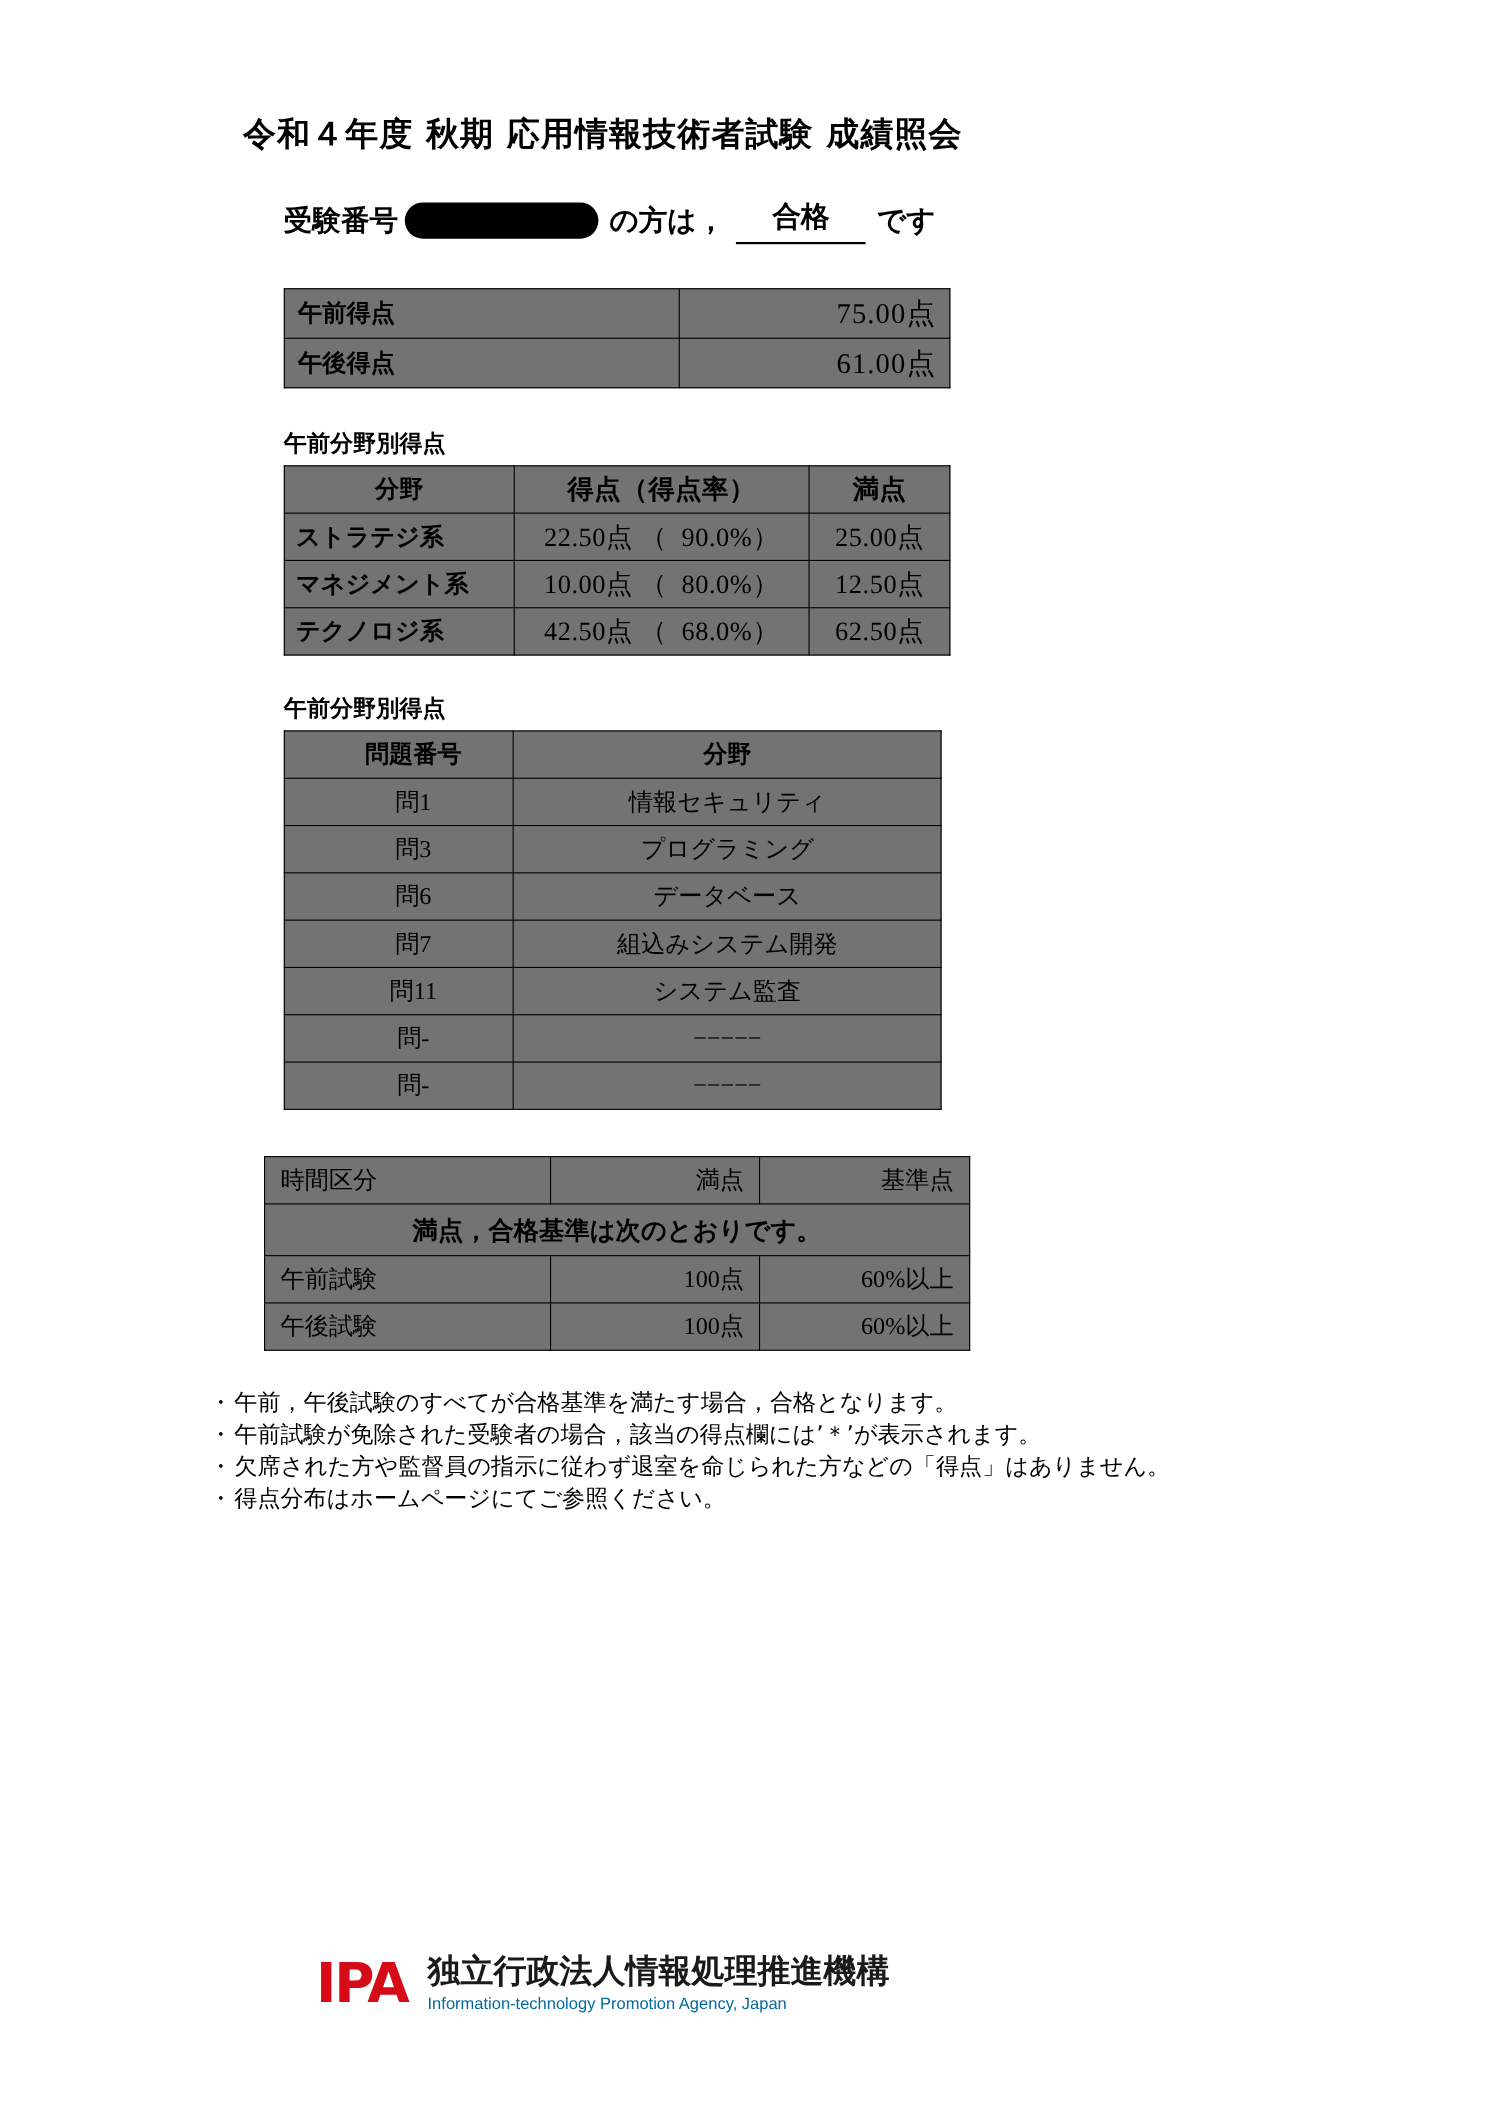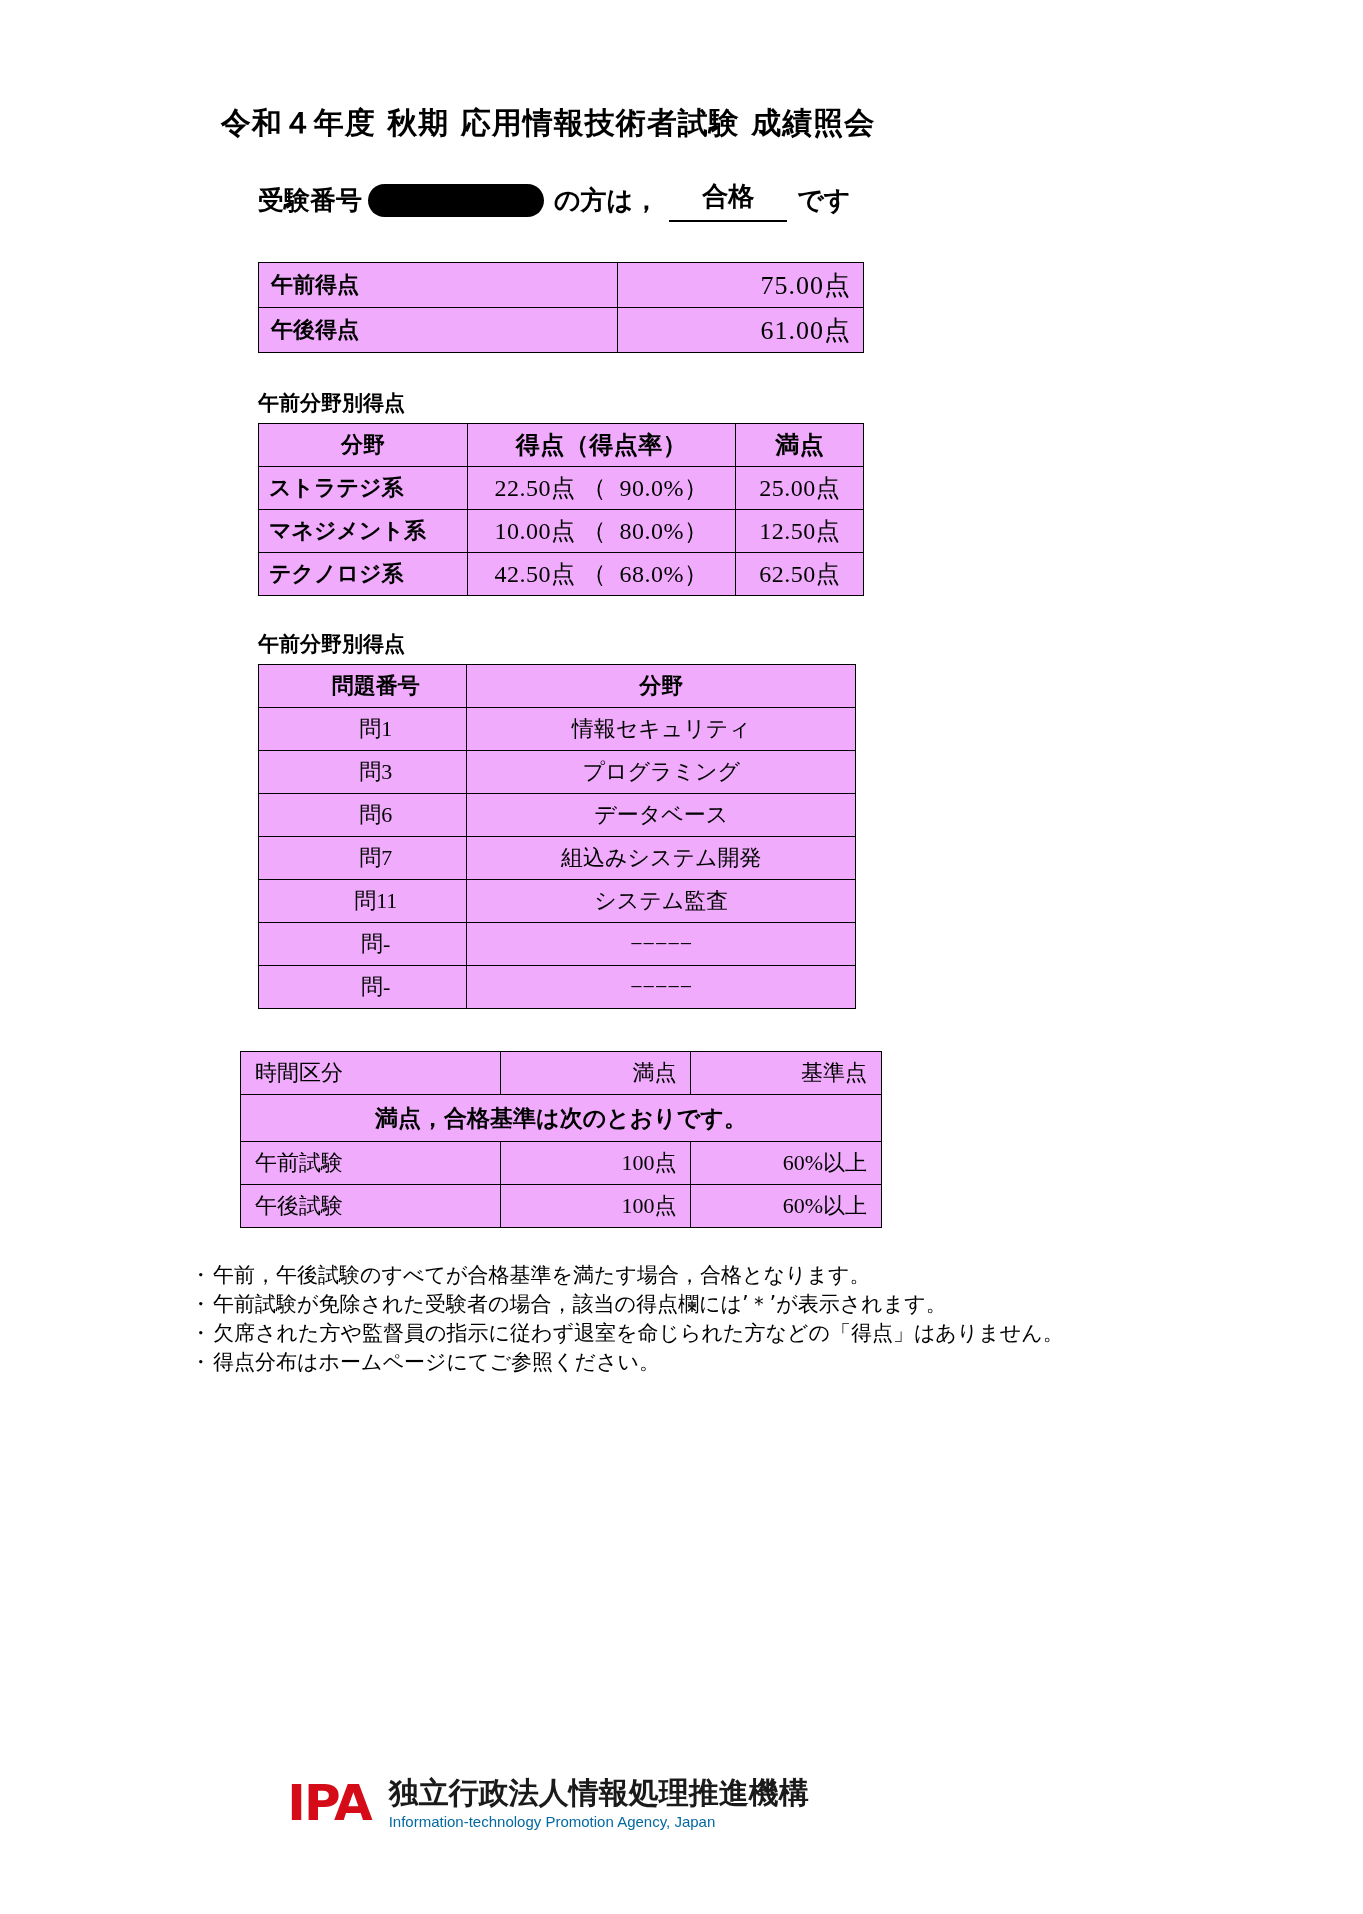--- a/index.html
+++ b/index.html
@@ -60,21 +60,21 @@
     min-width: 118px;
     text-align: center;
     border-bottom: 2px solid #000;
     margin: 0 10px;
     padding-bottom: 6px;
   }
 
   
   table {
     border-collapse: collapse;
-    background: #f0abfc;
+    background: #737373;
   }
   table td, table th {
     border: 1.5px solid #000;
     padding: 0;
     font-weight: normal;
     vertical-align: middle;
   }
 
   .section-label {
     font-family: "DejaVu Sans", "Liberation Sans", sans-serif;

